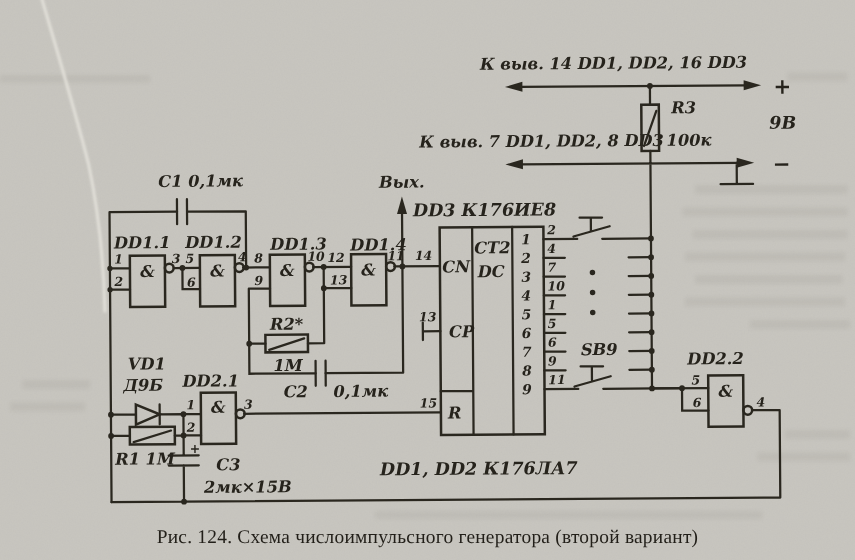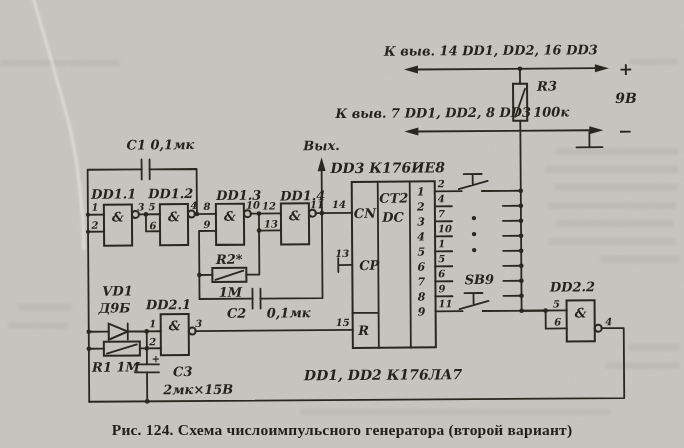--- a/index.html
+++ b/index.html
@@ -10,21 +10,21 @@
   .lbl{font-size:13px;}
   .pin{font-size:10px;}
   .big{font-size:14px;}
   .digit{font-size:11px;}
   .sign{font-size:17px;font-style:normal;}
   .amp{font-size:13px;}
   .w{stroke:#2a271f;stroke-width:1.8;fill:none;stroke-linecap:round;}
   .bx{stroke:#2a271f;stroke-width:2;fill:none;}
   .dot{fill:#2a271f;}
   .caption{position:absolute;left:0;top:421px;width:684px;text-align:center;
-           font-family:"Liberation Serif",serif;font-weight:bold;font-size:15.5px;
+           font-family:"Liberation Serif",serif;font-weight:normal;font-size:15.5px;
            color:#221f19;letter-spacing:.2px;}
 </style>
 </head>
 <body>
 
 <div class="page">
 <svg width="684" height="448" viewBox="0 0 684 448">
   <defs>
     <filter id="grain">
           <feTurbulence type="fractalNoise" baseFrequency="0.9" numOctaves="2"></feTurbulence>

